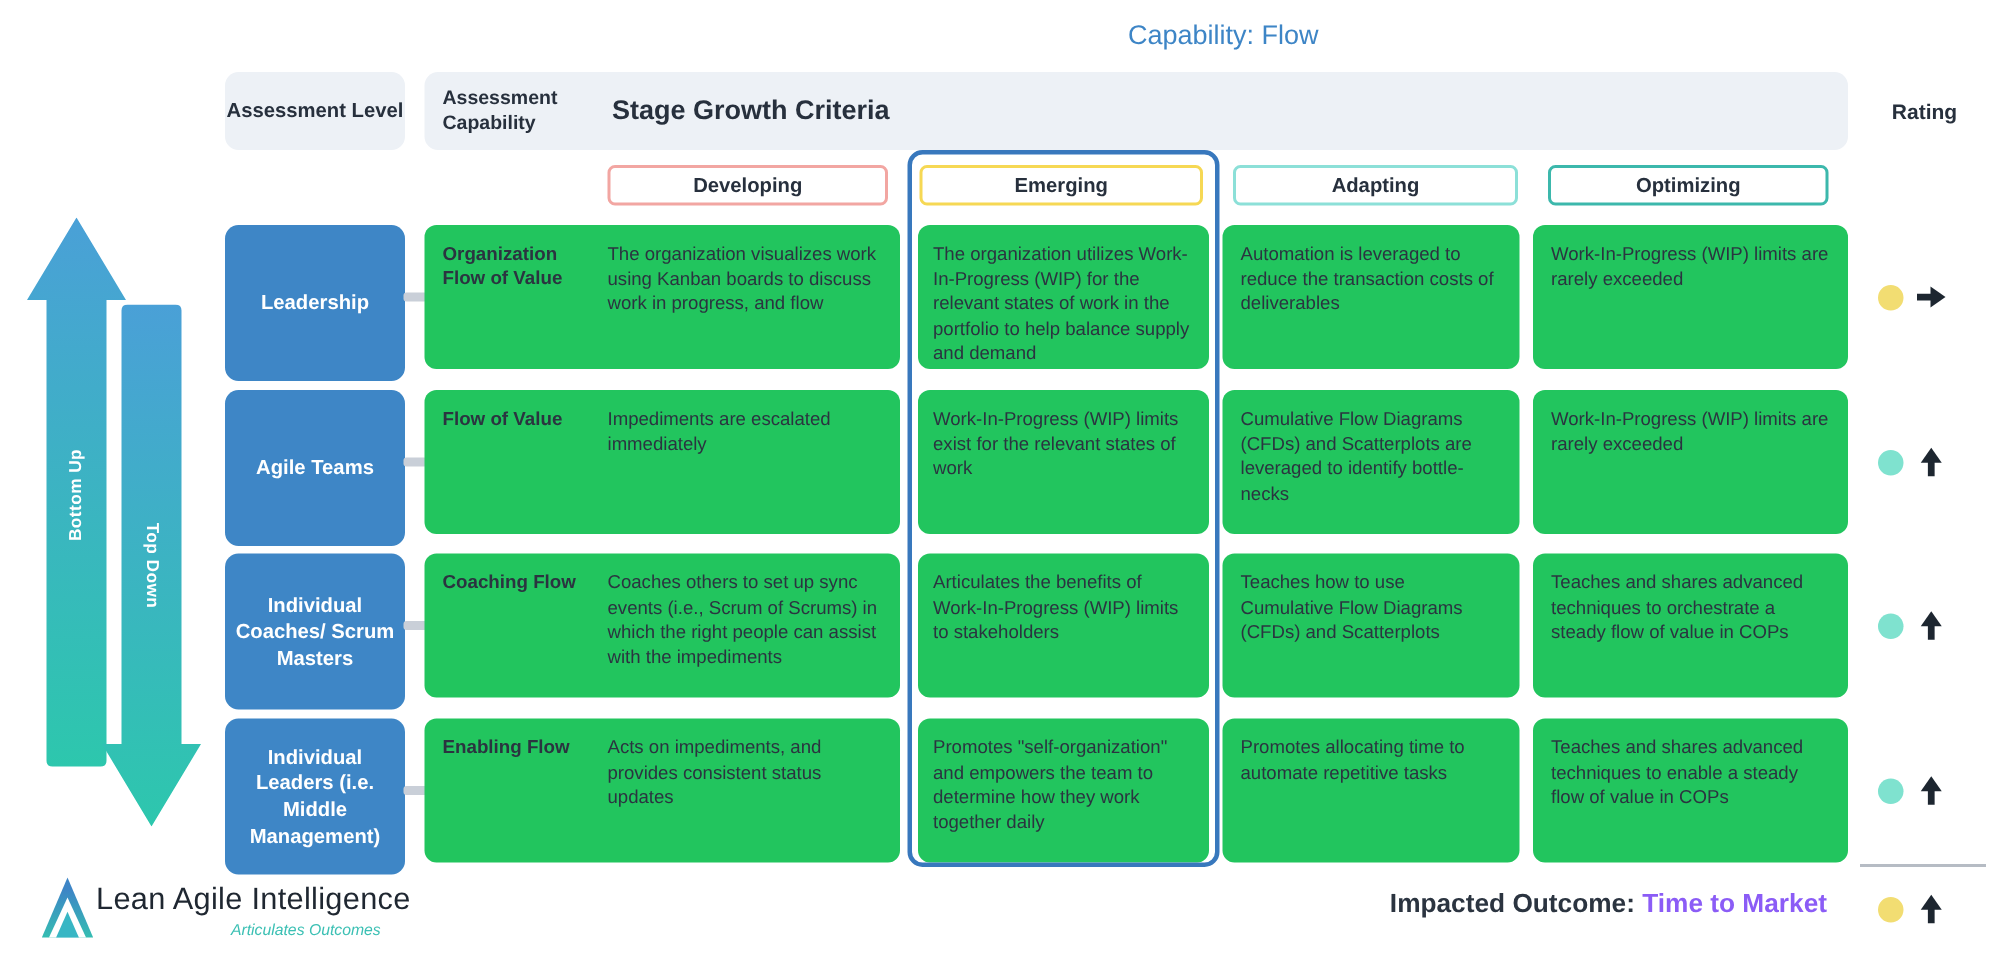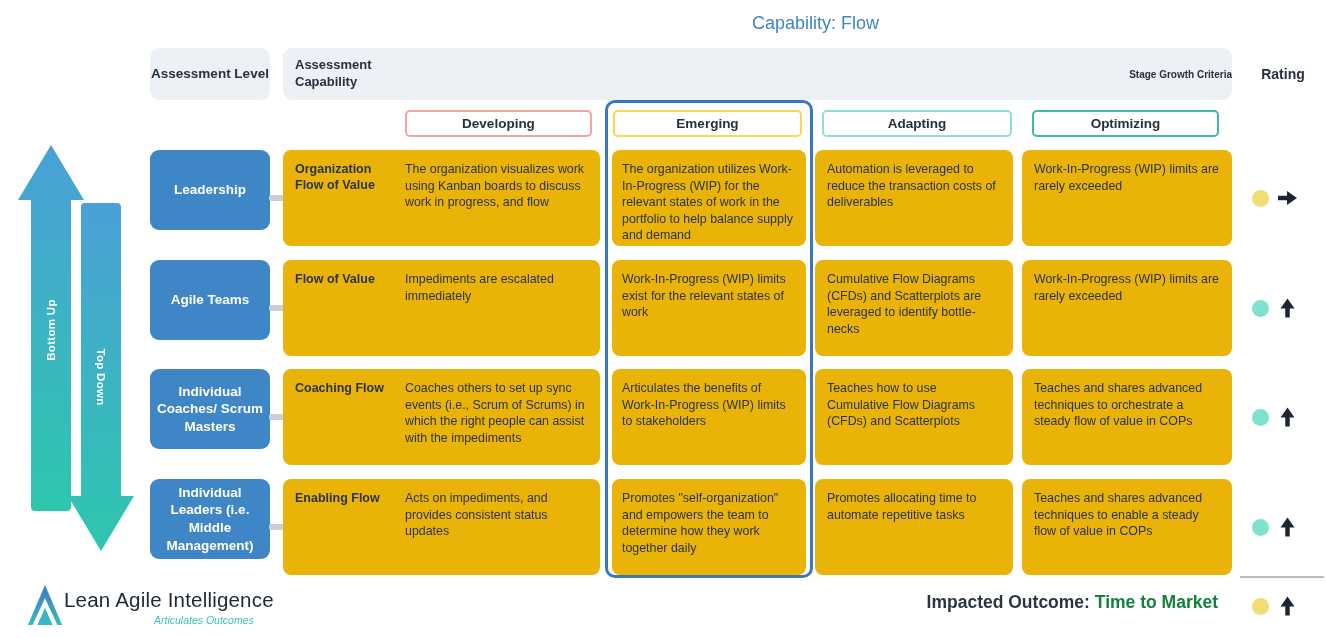--- a/index.html
+++ b/index.html
@@ -9,43 +9,43 @@
   .title { position:absolute; top:13px; left:0; right:0; padding-left:305px; text-align:center;
            font-size:18px; font-weight:normal; color:#3d85c6; }
 
   .hdr-box { position:absolute; top:48px; height:52px; background:#edf1f6; border-radius:9px; }
   .hdr-level { left:150px; width:120px; display:flex; align-items:center; justify-content:center;
                text-align:center; font-weight:bold; font-size:13.5px; color:#27303d; line-height:1.3; }
   .hdr-main  { left:283px; width:949px; }
   .hdr-cap { position:absolute; left:12px; top:50%; transform:translateY(-50%); width:110px;
              font-weight:bold; font-size:13px; color:#27303d; line-height:1.3; }
   .hdr-sgc { position:absolute; left:0; right:0; top:50%; transform:translateY(-50%);
-             padding-left:125px; text-align:right; font-weight:bold; font-size:10px; color:#27303d; }
+             padding-left:125px; text-align:left; font-weight:bold; font-size:18px; color:#27303d; }
   .hdr-rating { position:absolute; top:48px; left:1240px; width:86px; height:52px; display:flex;
                 align-items:center; justify-content:center; font-weight:bold; font-size:14px; color:#27303d; }
 
   .badge { position:absolute; top:110px; height:27px; background:#fff; border:2px solid #ccc;
            border-radius:5px; display:flex; align-items:center; justify-content:center;
            font-weight:bold; font-size:13.5px; color:#27303d; z-index:6; }
   .badge-dev { left:405px; width:187px; }
   .badge-eme { left:613px; width:189px; }
   .badge-ada { left:822px; width:190px; }
   .badge-opt { left:1032px; width:187px; }
 
   .emerging-outline { position:absolute; left:605px; top:100px; width:208px; height:478px;
                       border:3px solid #3878bd; border-radius:10px; pointer-events:none; z-index:5; }
 
   .row { position:absolute; left:150px; width:1082px; height:96px; }
-  .level-box { position:absolute; left:0; top:0; width:120px; height:80px; background:#3e86c6;
+  .level-box { position:absolute; left:0; top:0; width:120px; height:104px; background:#3e86c6;
                border-radius:9px; display:flex; align-items:center; justify-content:center;
                text-align:center; color:#fff; font-weight:bold; font-size:13.5px; line-height:1.3;
                padding:0 6px; }
   .connector { position:absolute; left:119px; top:45px; width:16px; height:6px; background:#c9cfd8;
                border-radius:2px; }
-  .panel { position:absolute; top:0; height:96px; background:#eab308; border-radius:8px; }
+  .panel { position:absolute; top:0; height:96px; background:#22c55e; border-radius:8px; }
   .main-panel { left:133px; width:317px; }
   .capability { position:absolute; left:12px; top:11px; width:104px; font-weight:bold;
                 font-size:12.5px; color:#2b3440; line-height:1.3; }
   .dev-text { position:absolute; left:122px; top:11px; width:186px; font-size:12.4px;
               color:#2b3440; line-height:1.33; }
   .cell { padding:11px 12px; font-size:12.4px; color:#2b3440; line-height:1.33; }
   .cell-em { left:462px; width:194px;padding-left:10px; }
   .cell-ad { left:665px; width:198px; }
   .cell-op { left:872px; width:210px; }
 
@@ -55,21 +55,21 @@
 
   .side-arrow { position:absolute; }
   .side-label { position:absolute; left:50%; top:50%; white-space:nowrap; color:#fff;
                 font-weight:bold; font-size:11.5px; letter-spacing:0.3px; }
   .rot-up   { transform:translate(-50%,-50%) rotate(-90deg); }
   .rot-down { transform:translate(-50%,-50%) rotate(90deg); }
 
   .divider { position:absolute; left:1240px; top:576px; width:84px; height:2px; background:#b6bcc4; }
   .outcome { position:absolute; top:592px; left:600px; width:618px; text-align:right;
              font-size:17.5px; font-weight:bold; color:#2b3440; }
-  .outcome .val { color:#15803d; }
+  .outcome .val { color:#8b5cf6; }
 
   .logo { position:absolute; left:26px; top:582px; display:flex; gap:0; align-items:flex-start; }
   .logo-txt { font-size:20.5px; color:#1f2731; letter-spacing:0.2px; margin-top:6px; }
   .logo-tag { font-size:10.5px; font-style:italic; color:#3cc0b4; text-align:center;
               padding-left:70px; margin-top:2px; }
 </style>
 </head>
 <body>
 
 <div class="stage-wrap">

